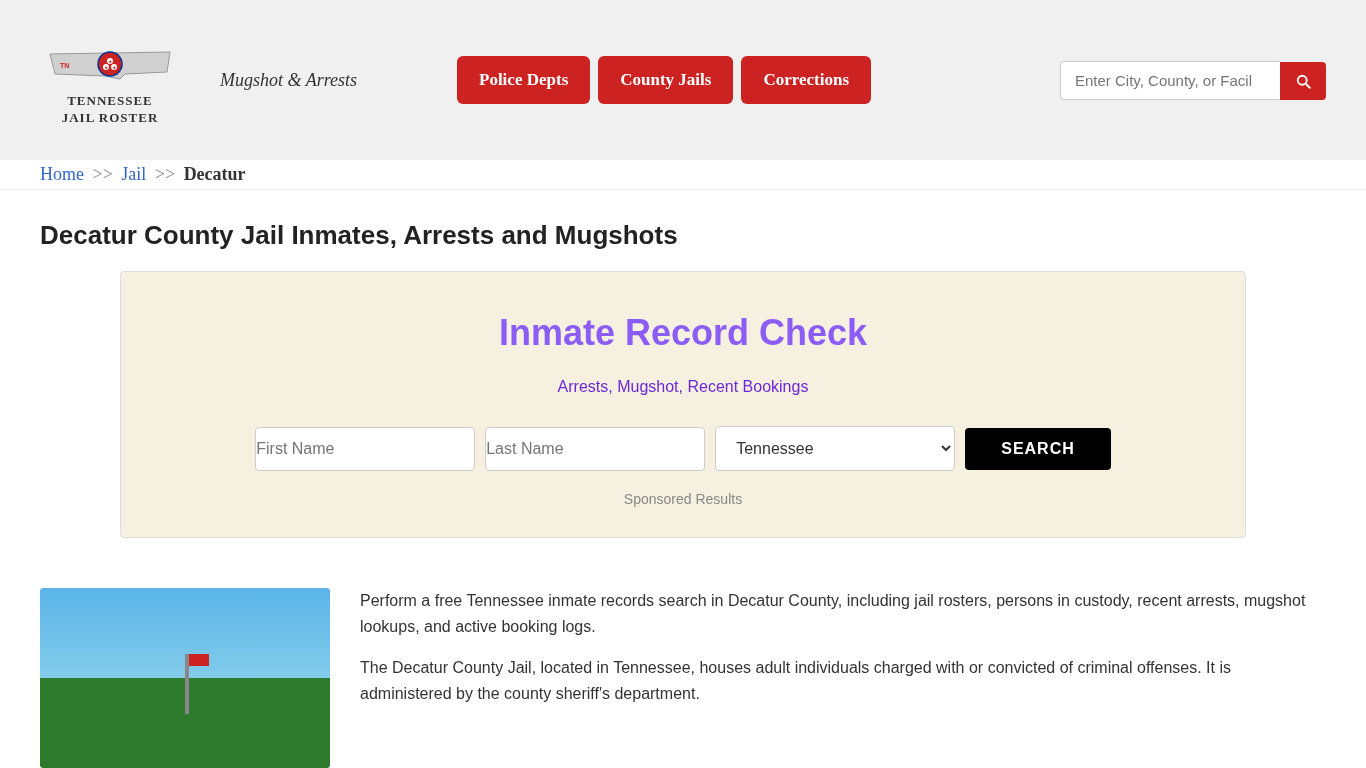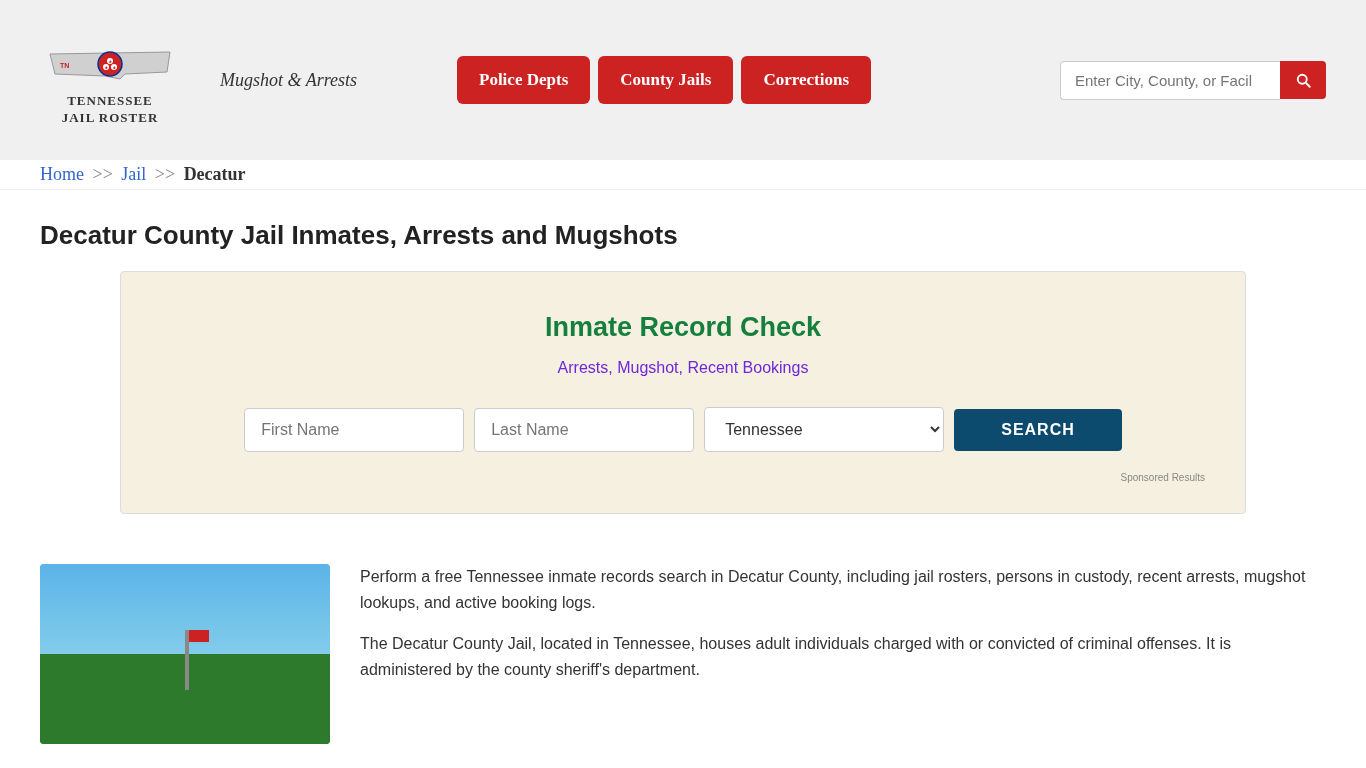--- a/index.html
+++ b/index.html
@@ -48,21 +48,21 @@
       border-radius: 6px;
       padding: 14px 22px;
       font-size: 17px;
       cursor: pointer;
       font-family: Georgia, serif;
       font-weight: bold;
     }
     .search-area {
       display: flex;
       margin-left: auto;
-      align-items: flex-start;
+      align-items: flex-end;
     }
     .search-input {
       padding: 10px 14px;
       font-size: 15px;
       border: 1px solid #ccc;
       border-right: none;
       border-radius: 4px 0 0 4px;
       width: 220px;
       outline: none;
       font-family: Arial, sans-serif;
@@ -112,76 +112,76 @@
     
     .record-check-box {
       background: #f5f0e0;
       border: 1px solid #ddd;
       border-radius: 4px;
       margin: 0 120px 30px;
       padding: 40px 40px 30px;
       text-align: center;
     }
     .record-check-title {
-      font-size: 27px;
-      font-weight: bold;
-      color: #15803d;
-      margin-bottom: 16px;
+      font-size: 36px;
+      font-weight: bold;
+      color: #8b5cf6;
+      margin-bottom: 24px;
       font-family: Arial, sans-serif;
     }
     .record-check-sub {
       font-size: 16px;
       color: #6d28d9;
       margin-bottom: 30px;
       font-family: Arial, sans-serif;
     }
     .record-check-form {
       display: flex;
       gap: 10px;
       justify-content: center;
       align-items: center;
       margin-bottom: 20px;
     }
     .form-input {
-      padding: 12px 16px;
+      padding: 12px 0;
       font-size: 16px;
       border: 1px solid #ccc;
       border-radius: 4px;
       width: 220px;
       outline: none;
       font-family: Arial, sans-serif;
       color: #aaa;
     }
     .form-select {
       padding: 12px 16px;
       font-size: 16px;
       border: 1px solid #ccc;
       border-radius: 4px;
       width: 240px;
       outline: none;
       font-family: Arial, sans-serif;
       background: #fff;
       color: #333;
     }
     .search-main-btn {
-      background: #0c4a6e;
+      background: #000000;
       color: #fff;
       border: none;
       border-radius: 4px;
-      padding: 12px 47px;
+      padding: 12px 36px;
       font-size: 16px;
       font-weight: bold;
       cursor: pointer;
       letter-spacing: 1px;
       font-family: Arial, sans-serif;
     }
     .sponsored-text {
-      text-align: right;
+      text-align: center;
       color: #888;
-      font-size: 10px;
+      font-size: 14px;
       margin-top: 10px;
       font-family: Arial, sans-serif;
     }
 
     
     .content-area {
       display: flex;
       gap: 30px;
       padding: 20px 40px;
     }

